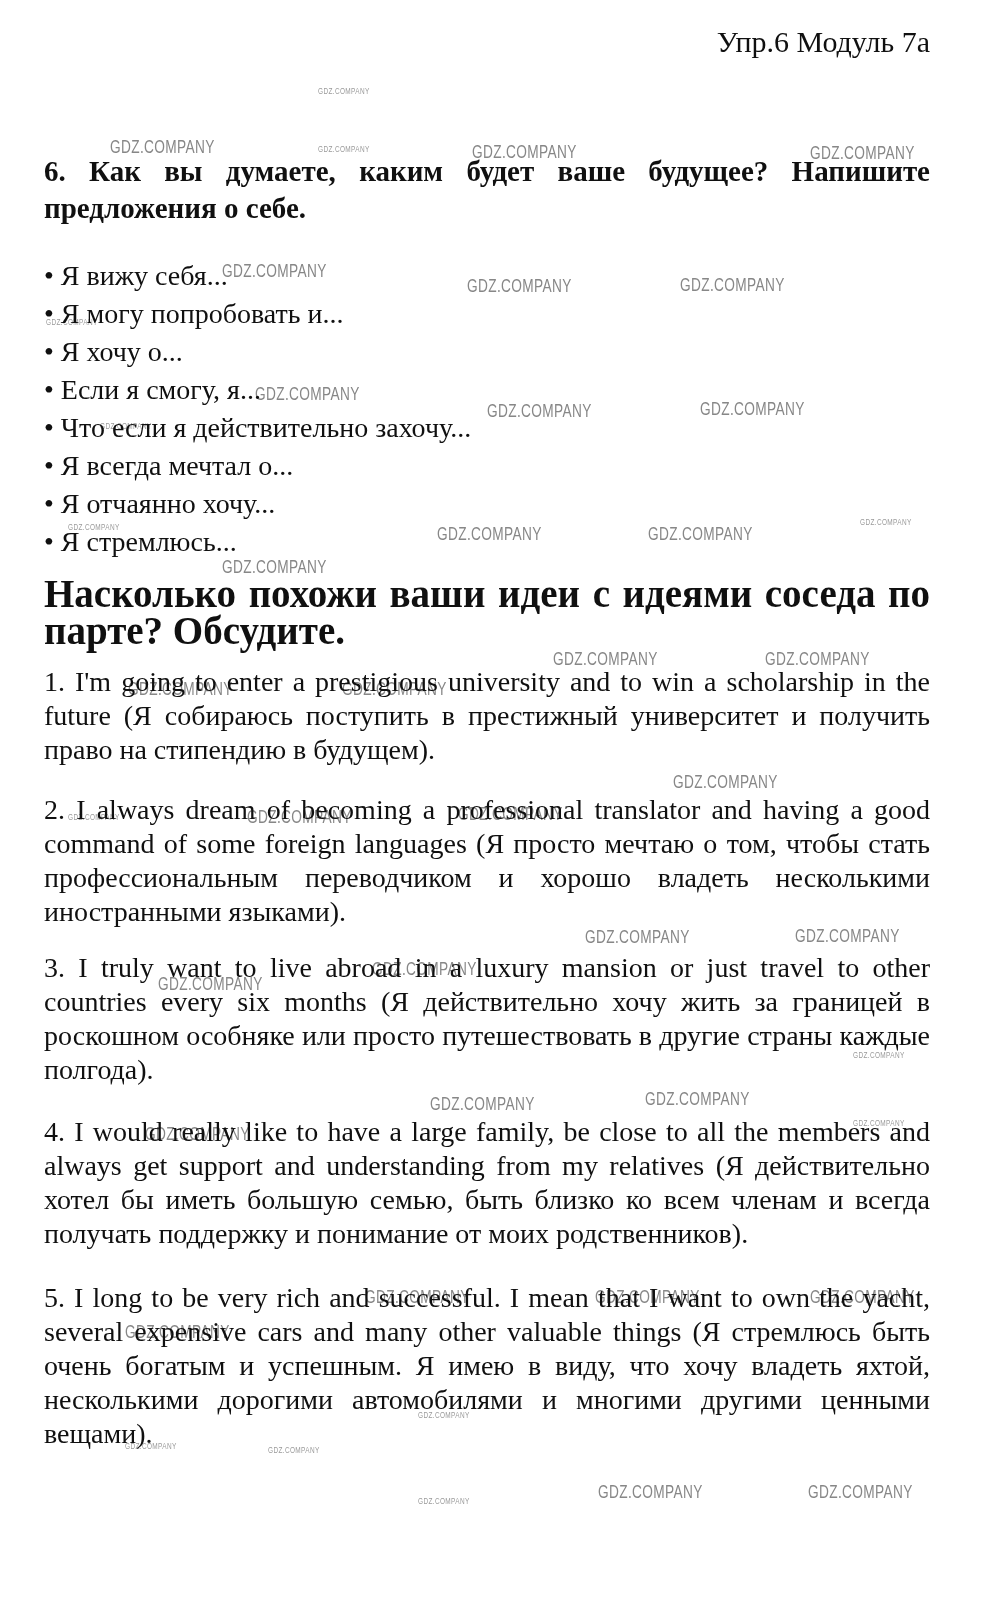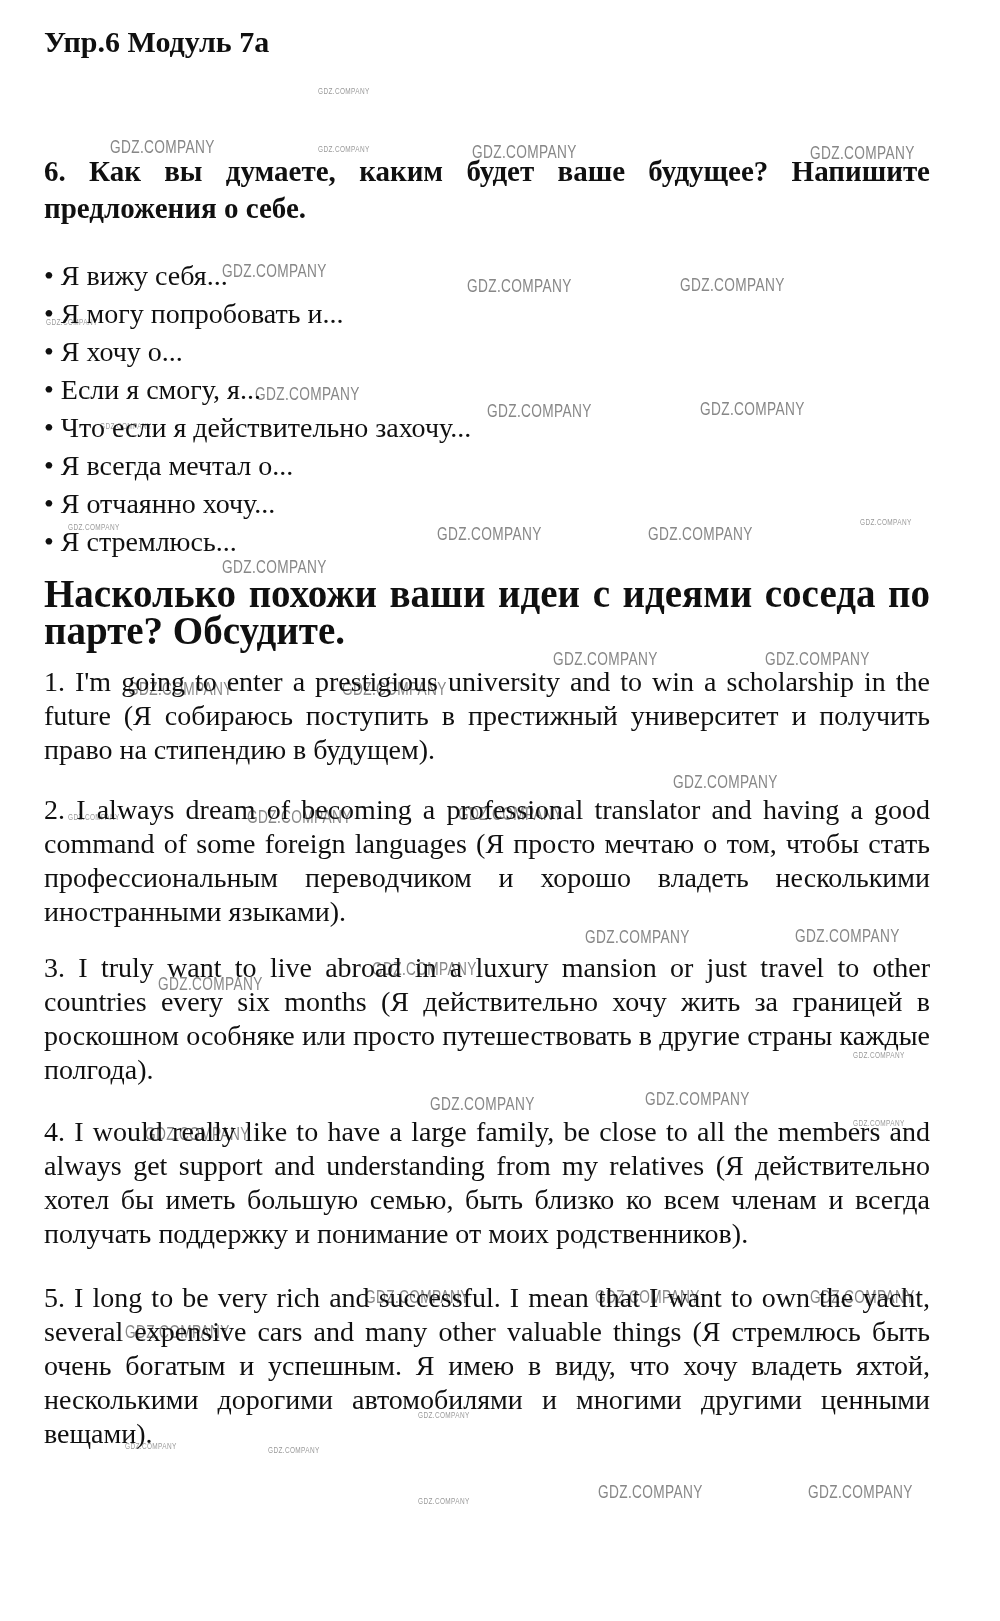--- a/index.html
+++ b/index.html
@@ -20,22 +20,22 @@
     font-family:"Liberation Sans", sans-serif;
     white-space:nowrap;
     transform:scaleX(0.72);
     transform-origin:left top;
     letter-spacing:0.5px;
   }
   .wm-lg { font-size:19px; color:#878787; }
   .wm-sm { font-size:9px;  color:#9b9b9b; }
   .content { position:relative; z-index:1; padding:24px 70px 0 44px; }
   .title {
-    text-align:left;
-    font-weight:bold;
+    text-align:right;
+    font-weight:normal;
     font-size:30px;
     line-height:36px;
   }
   .task {
     margin-top:93px;
     font-weight:bold;
     font-size:29px;
     line-height:37px;
     text-align:justify;
     text-align-last:left;

